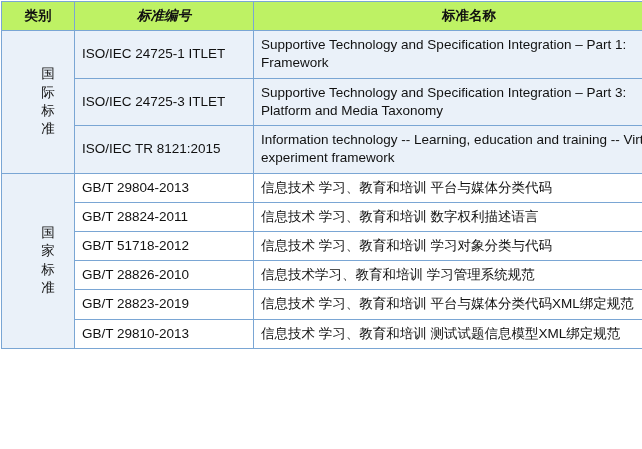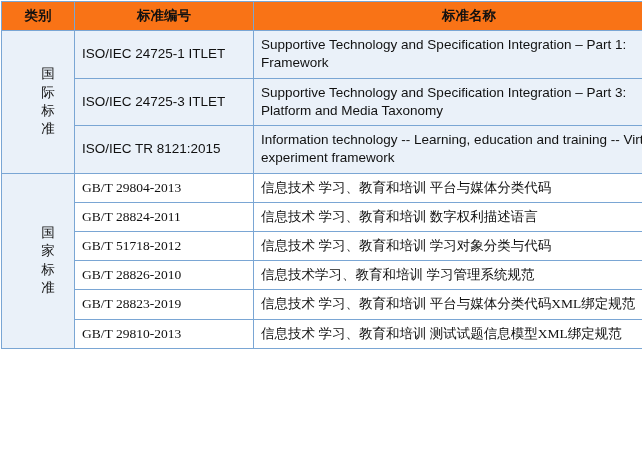--- a/index.html
+++ b/index.html
@@ -27,30 +27,30 @@
   table.std-table td,
   table.std-table th {
     border: 1px solid #7aa6d4;
     padding: 5px 7px;
     font-size: 13.5px;
     color: #111111;
     vertical-align: middle;
     line-height: 1.35;
   }
   thead th {
-    background: #f97316;
+    background: #bef264;
     font-weight: bold;
     text-align: center;
     font-size: 14px;
     color: #000000;
     padding-top: 8px;
     padding-bottom: 8px;
   }
   .col-cat { width: 58px; }
-  .col-code { width: 164px; }
+  .col-code { width: 164px; font-style: italic; }
   .col-name { width: 416px; }
 
   td.cat-cell {
     text-align: center;
     font-size: 14px;
     color: #000000;
     letter-spacing: 1px;
     line-height: 1.5;
   }
   td.cat-cell .vtext {
@@ -66,21 +66,20 @@
   }
   td.name-cell {
     text-align: left;
     font-size: 13.5px;
   }
   tr.intl td {
     background: #eaf1f9;
   }
   tr.natl td {
     background: #ffffff;
-    font-family: Liberation Serif, serif;
   }
   tr.intl td.cat-cell,
   tr.natl td.cat-cell {
     background: #eaf1f9;
   }
   tr.natl td.code-cell,
   tr.natl td.name-cell {
     background: #ffffff;
   }
   .intl-code { line-height: 1.4; }

